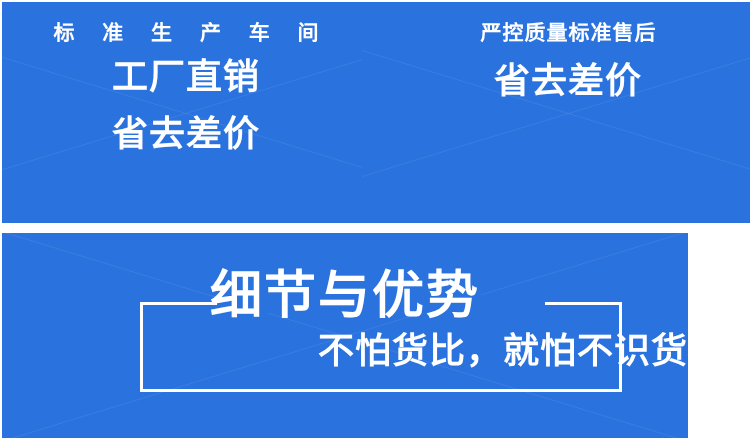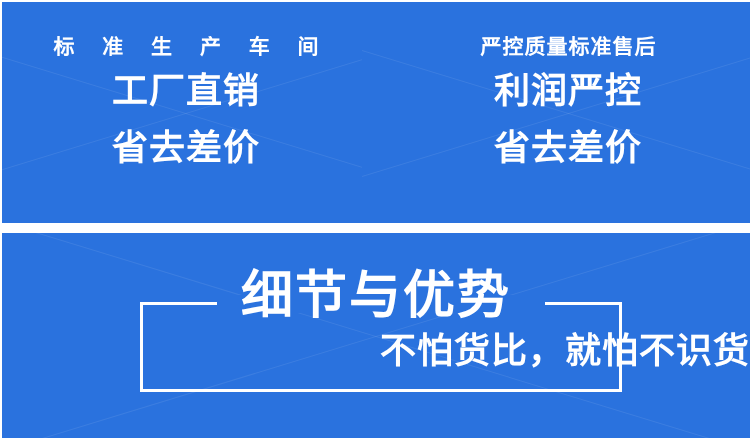--- a/index.html
+++ b/index.html
@@ -48,21 +48,21 @@
   .card-right { left: 362px; top: 2px; width: 412px; height: 221px; }
 
   .card-inner {
     position: relative;
     z-index: 2;
     height: 100%;
     display: flex;
     flex-direction: column;
     align-items: center;
     justify-content: flex-start;
-    padding-top: 34px;
+    padding-top: 20px;
     box-sizing: border-box;
   }
 
   .eyebrow {
     color: #ffffff;
     font-size: 21px;
     font-weight: bold;
     line-height: 1;
     white-space: nowrap;
   }
@@ -77,21 +77,21 @@
     white-space: nowrap;
     letter-spacing: 1px;
   }
   .headline.line1 { margin-top: 16px; }
   .headline.line2 { margin-top: 20px; }
 
   
   .card-bottom {
     left: 2px;
     top: 233px;
-    width: 748px;
+    width: 686px;
     height: 205px;
   }
 
   .frame {
     position: absolute;
     z-index: 2;
     left: 138px;
     top: 69px;
     width: 482px;
     height: 90px;
@@ -148,21 +148,20 @@
     <div class="card-inner">
       <div class="eyebrow spaced">标 准 生 产 车 间</div>
       <div class="headline line1">工厂直销</div>
       <div class="headline line2">省去差价</div>
     </div>
   </div>
 
   <div class="panel card-right watermark">
     <div class="card-inner">
       <div class="eyebrow tight">严控质量标准售后</div>
-      <div class="headline line1">利润严控</div>
       <div class="headline line2">省去差价</div>
     </div>
   </div>
 
   <div class="panel card-bottom watermark">
     <div class="frame"></div>
     <div class="frame-gap"></div>
     <div class="banner-title">细节与优势</div>
     <div class="banner-sub">不怕货比，就怕不识货</div>
   </div>

